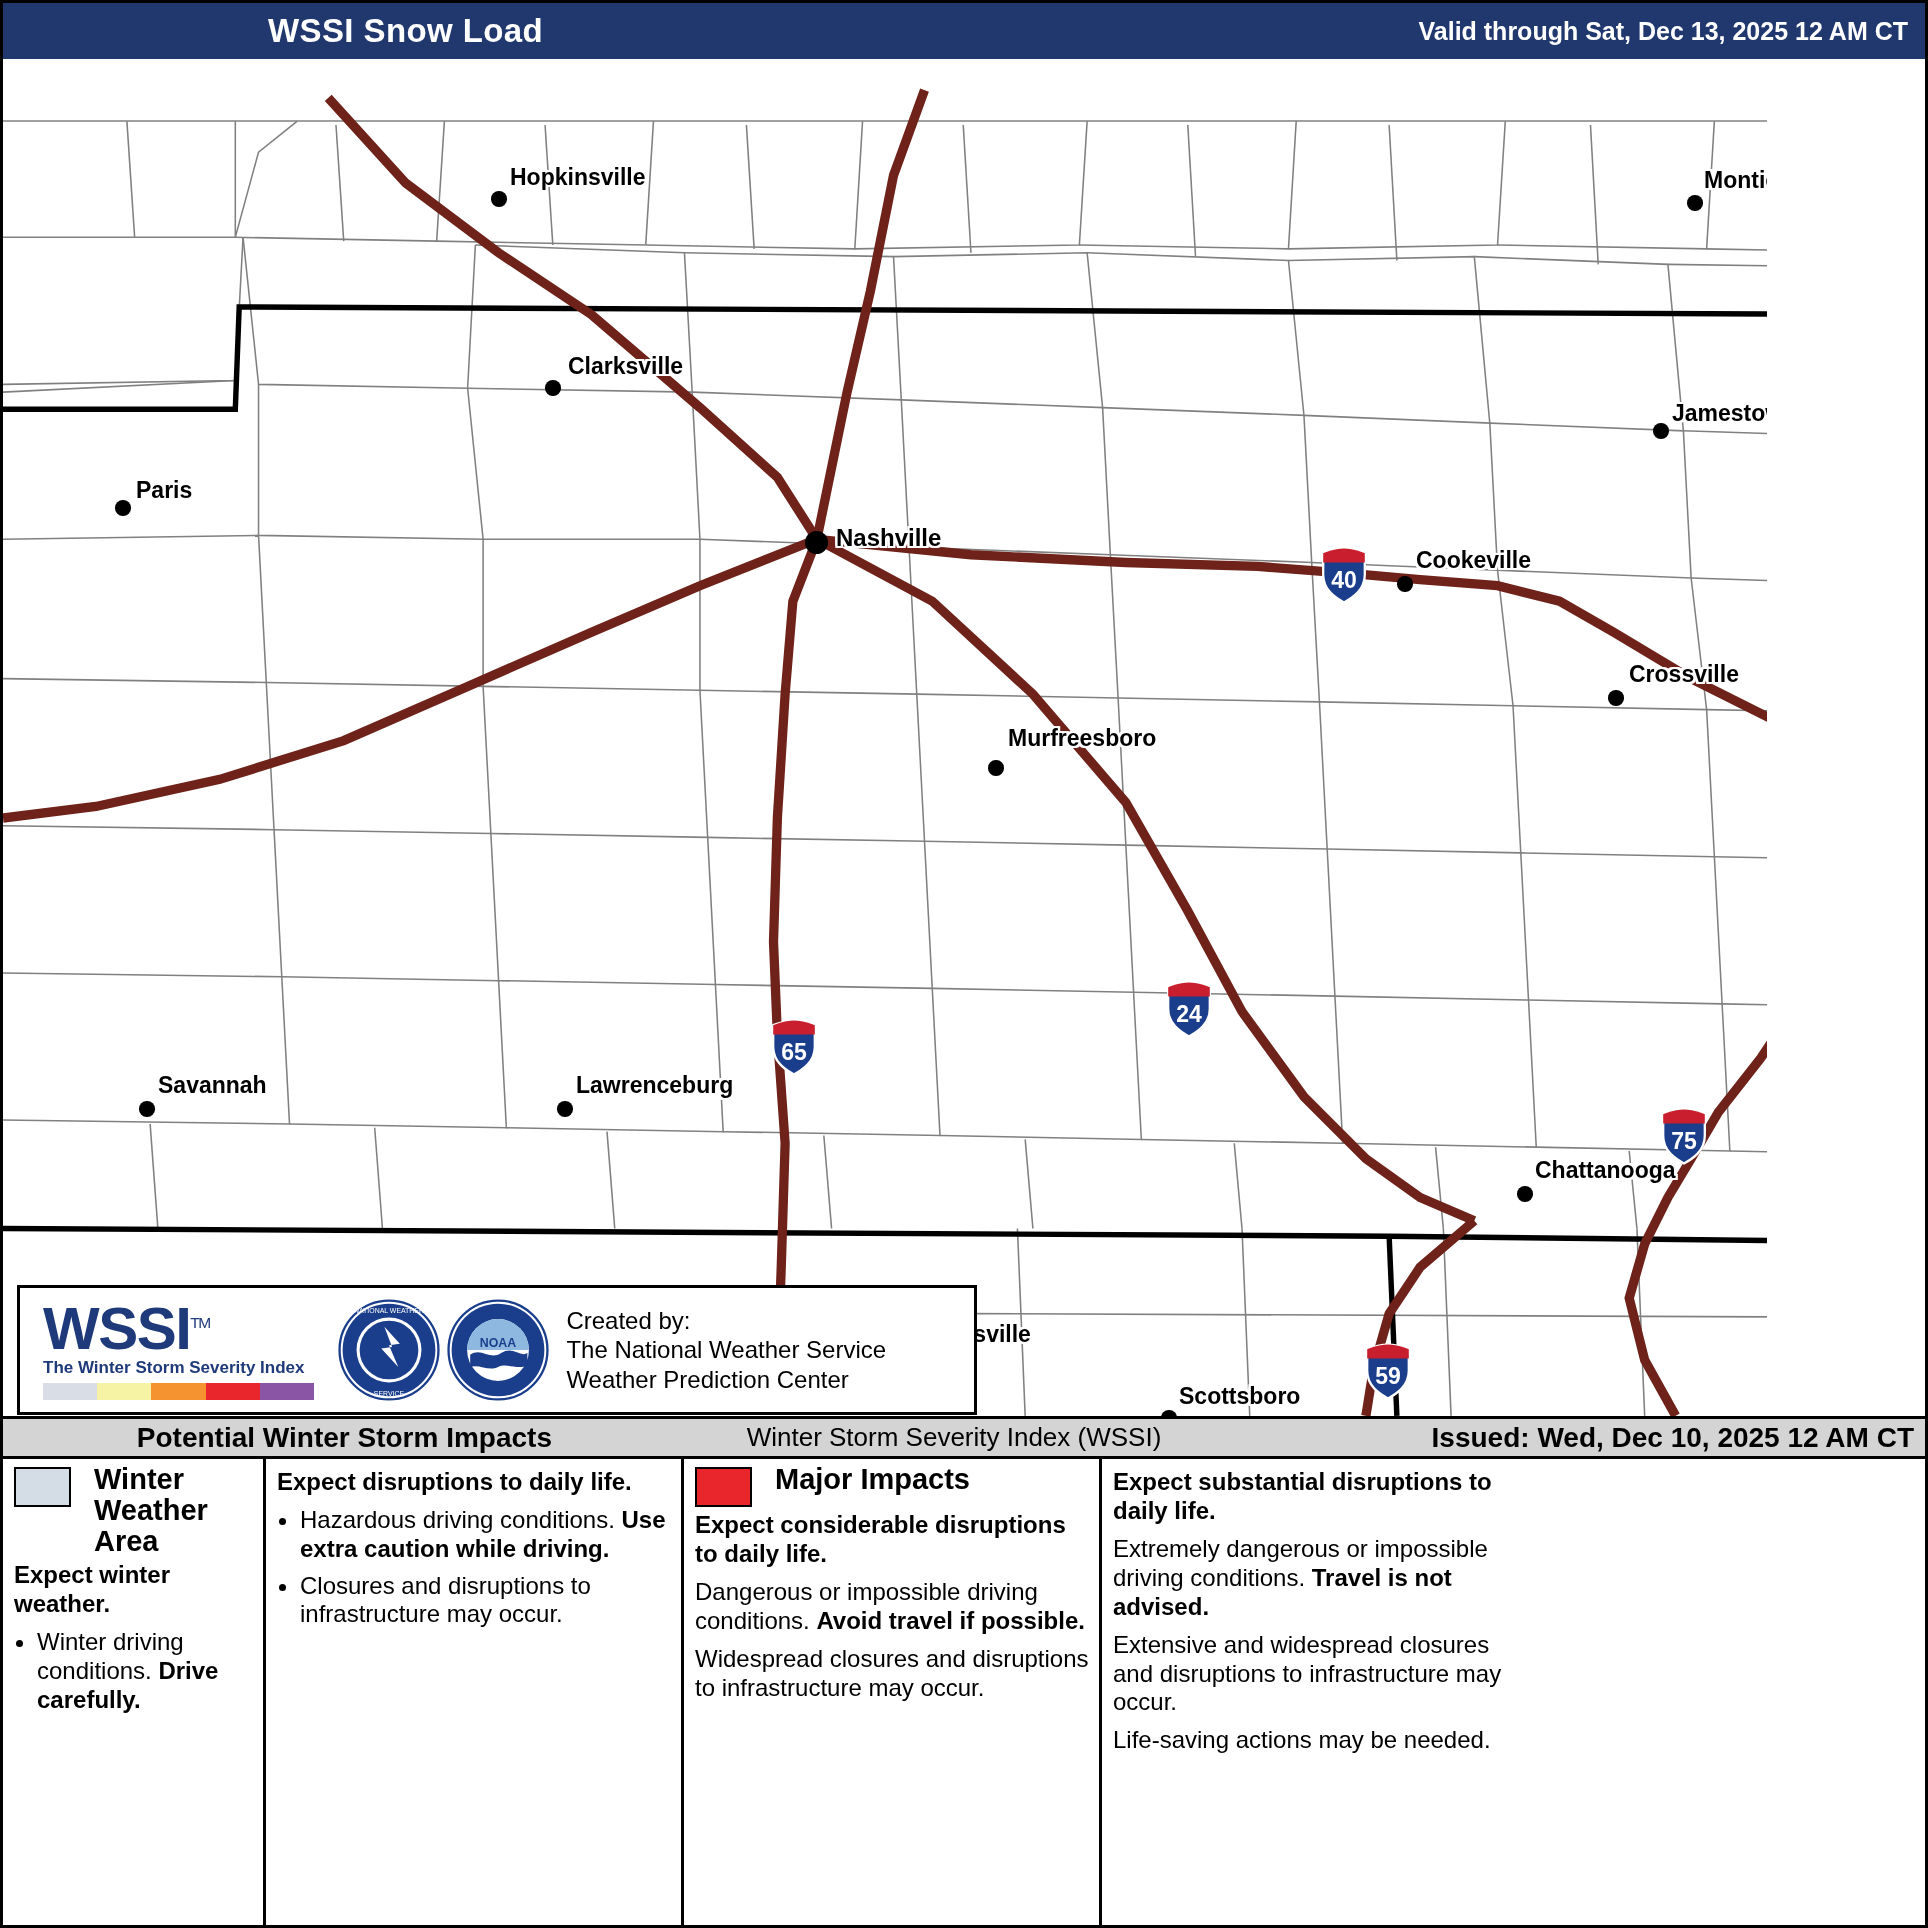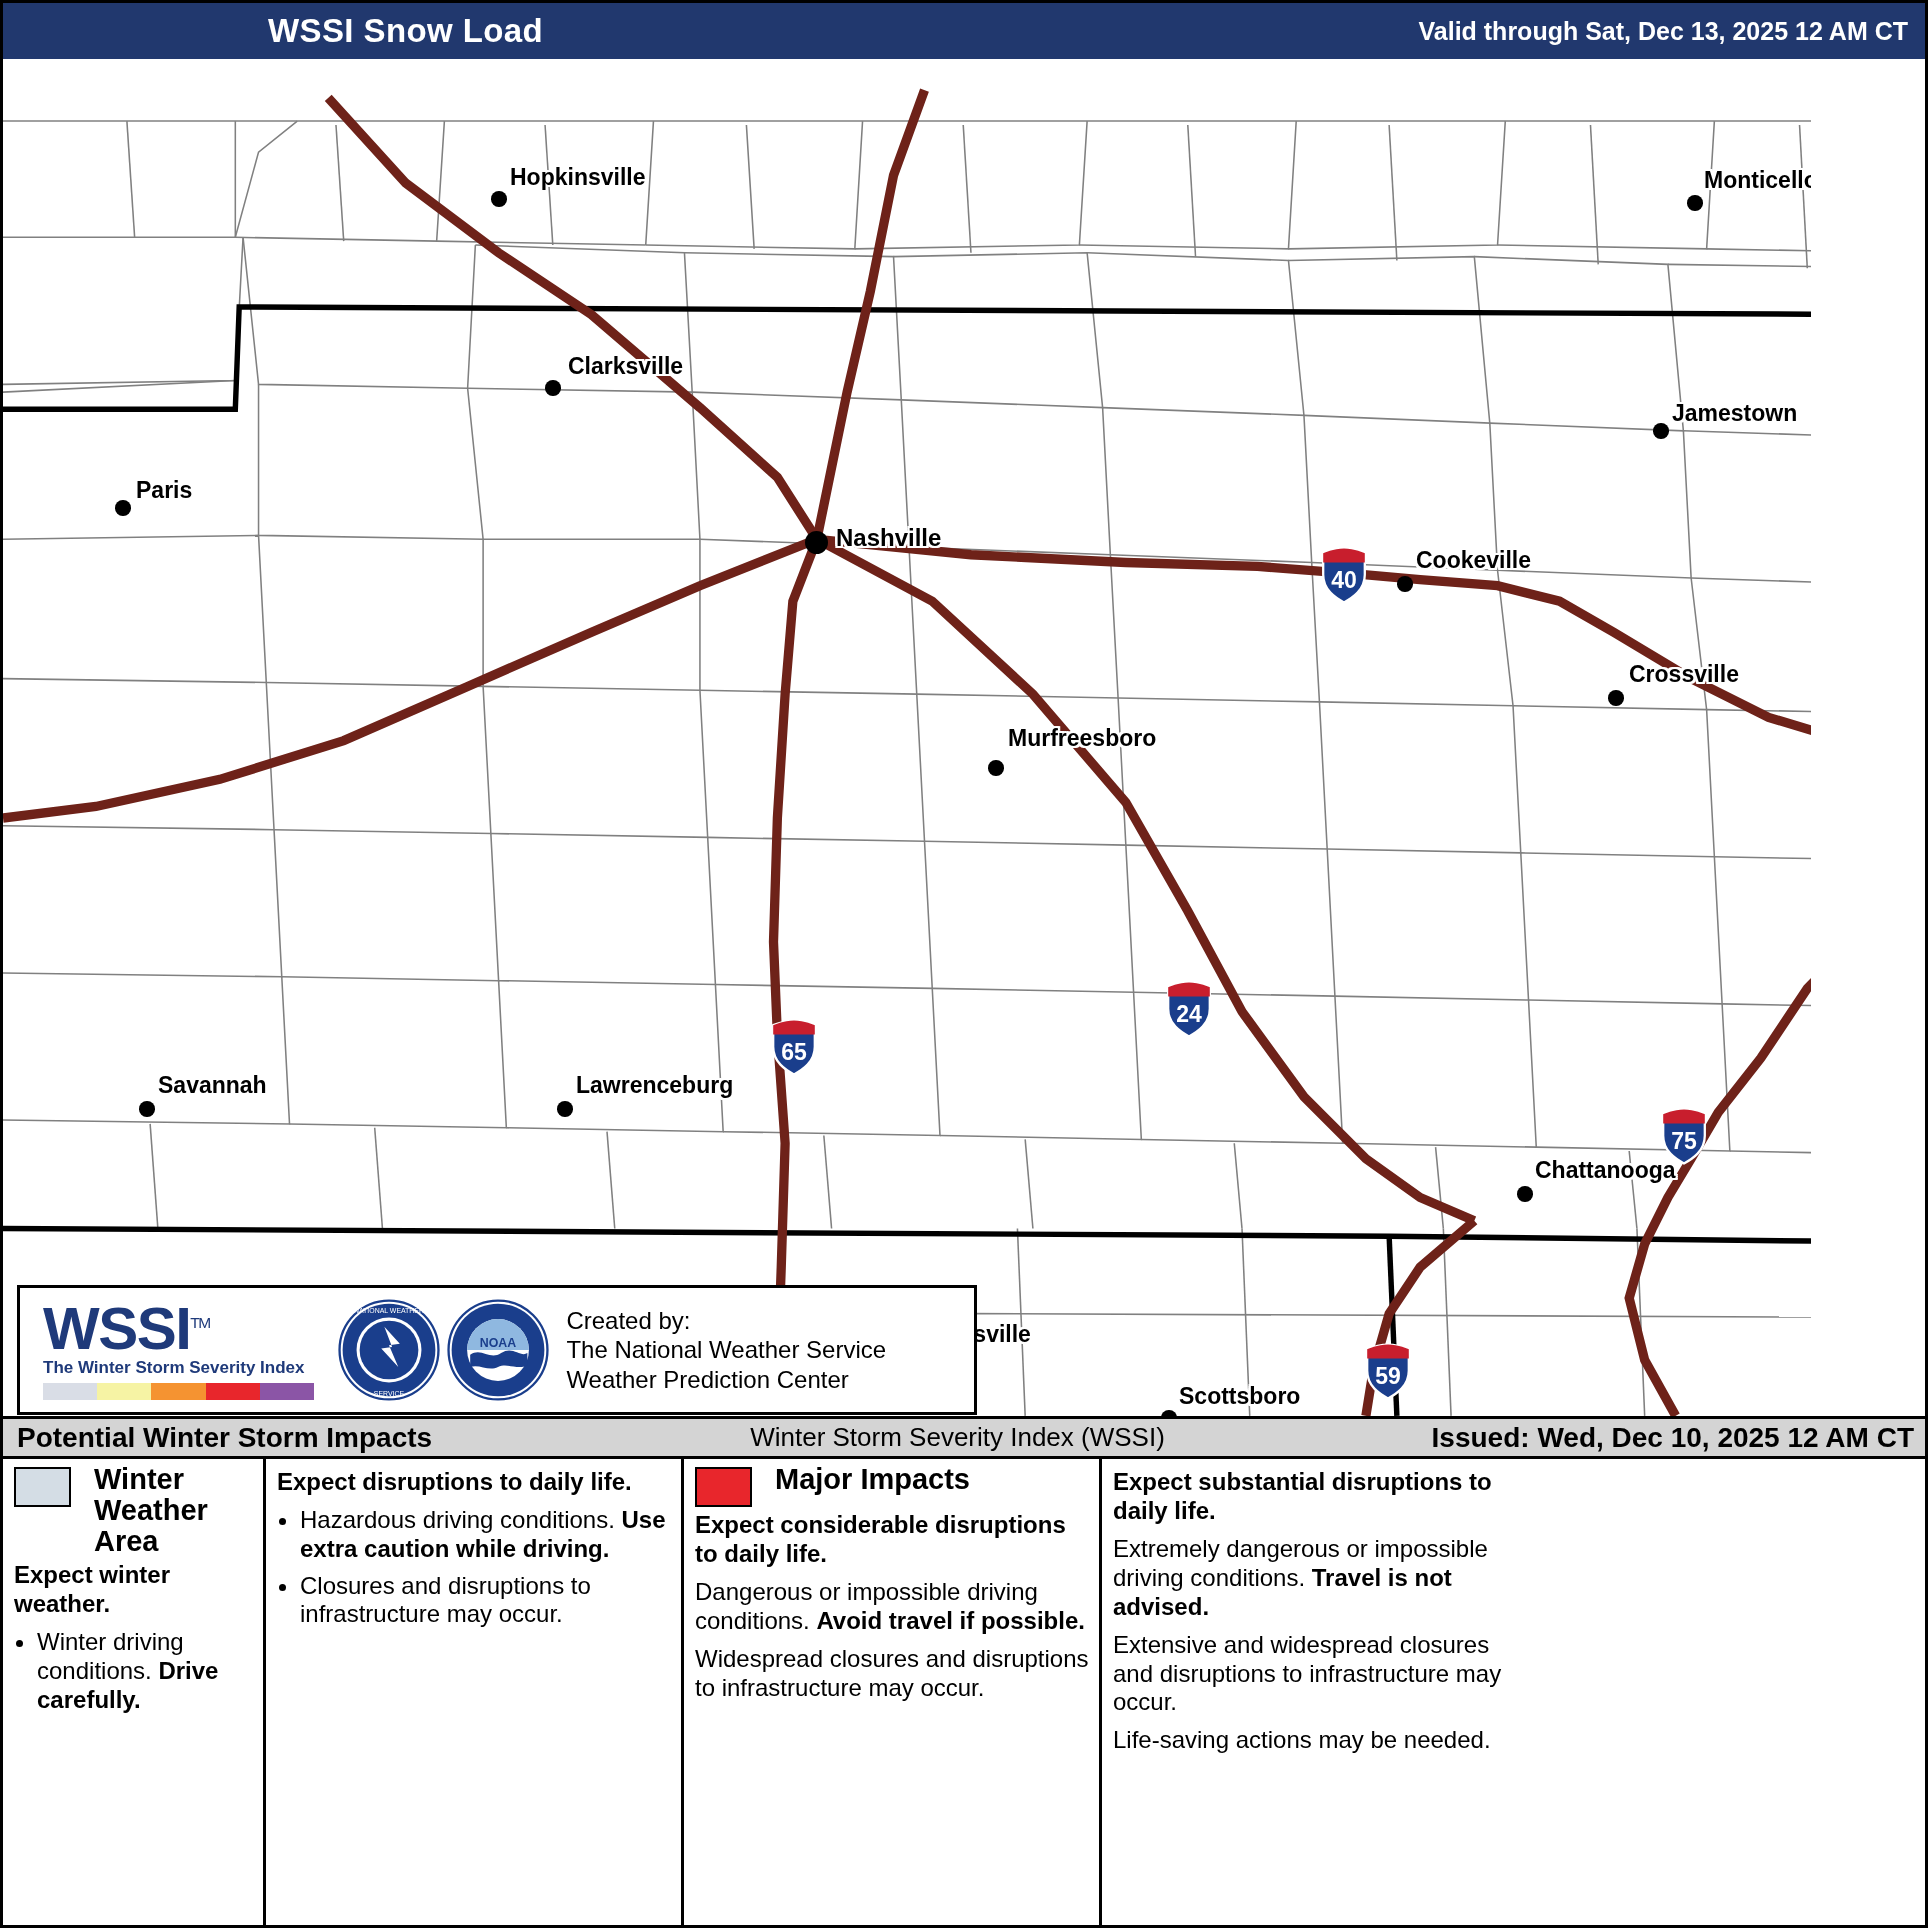--- a/index.html
+++ b/index.html
@@ -49,21 +49,20 @@
 
   
   .maparea {
     position: absolute;
     left: 0;
     top: 56px;
     width: 1764px;
     height: 1357px;
     background: #ffffff;
     overflow: hidden;
-    padding-left: 44px;
   }
   .maparea svg {
     position: absolute;
     left: 0; top: 0;
   }
 
   .city-dot {
     position: absolute;
     width: 15.5px;
     height: 15.5px;
@@ -169,22 +168,23 @@
     background: #d4d4d4;
     border-top: 3.1px solid #000;
     border-bottom: 3.1px solid #000;
     box-sizing: border-box;
     display: flex;
     align-items: center;
   }
   .graybar .gb-left {
     font-size: 28px;
     font-weight: bold;
-    padding-left: 14px;
+    padding-left: 7px;
     width: 542px;
+    text-align: right;
   }
   .graybar .gb-center {
     flex: 1;
     text-align: center;
     font-size: 26px;
   }
   .graybar .gb-right {
     font-size: 28px;
     font-weight: bold;
     text-align: right;

